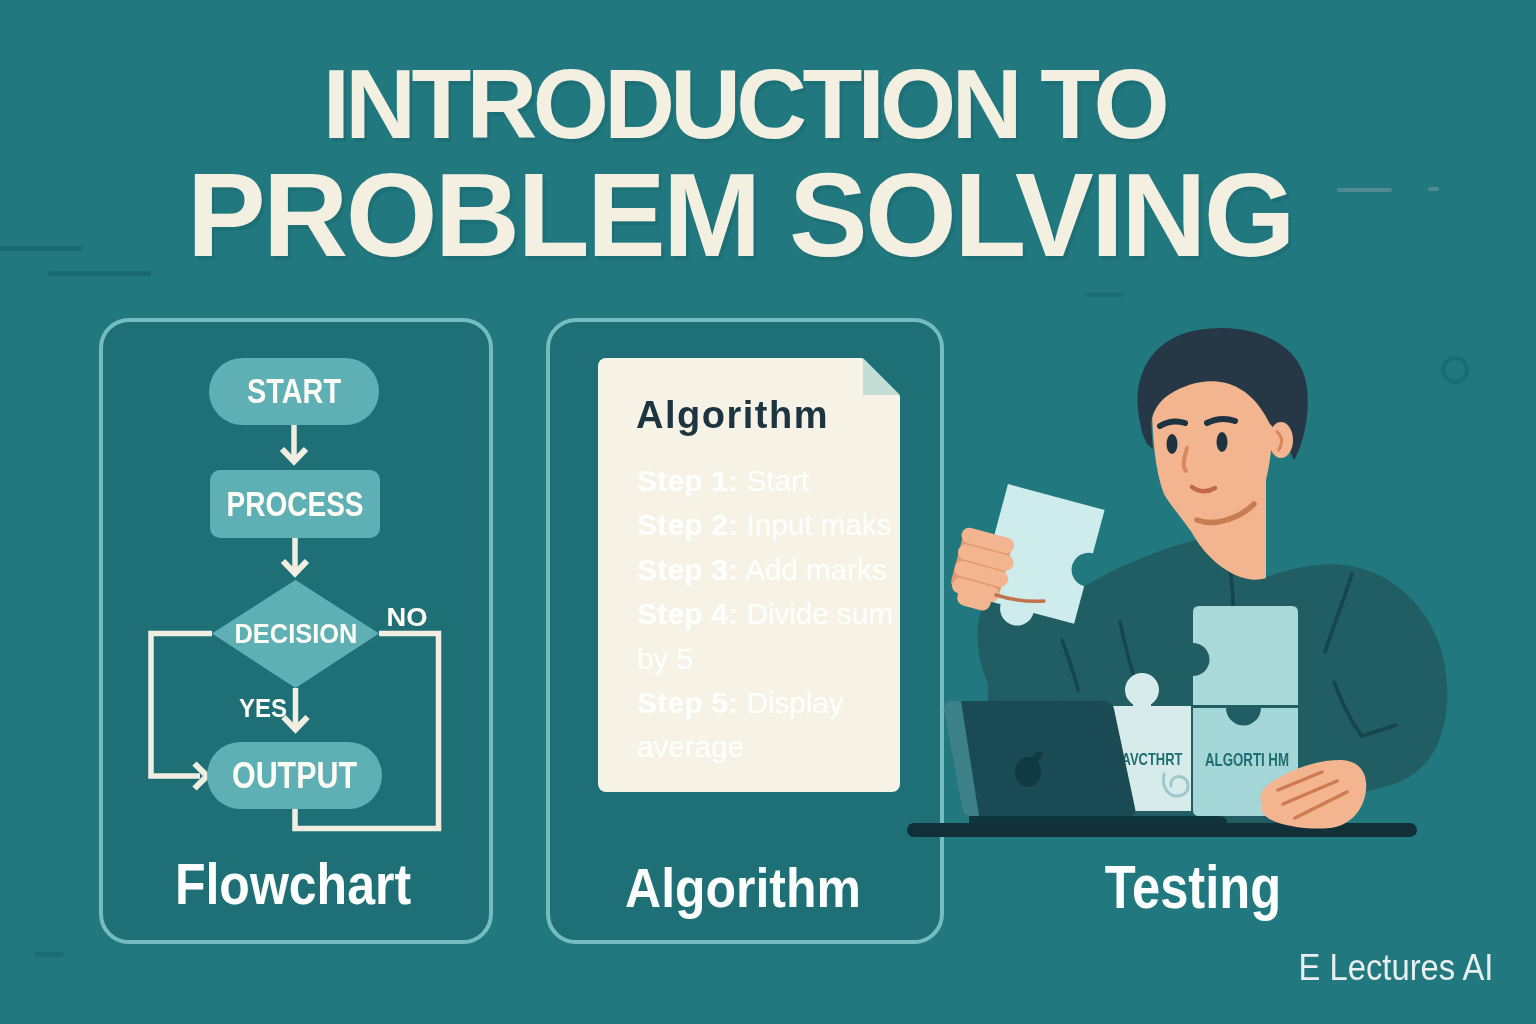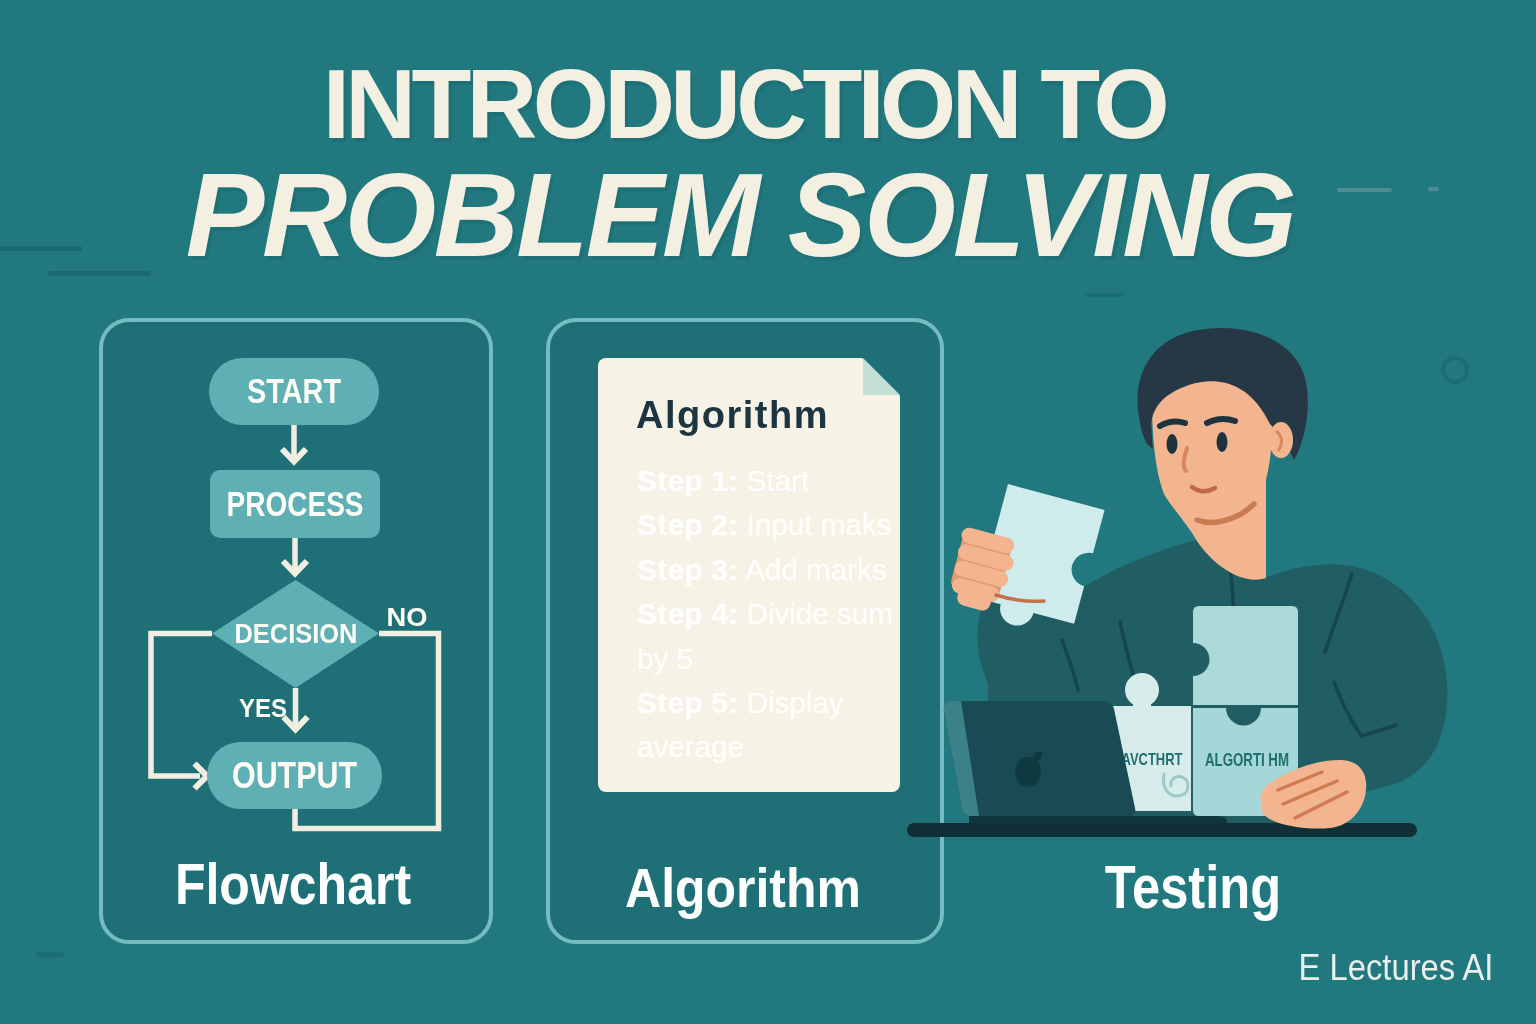--- a/index.html
+++ b/index.html
@@ -1,21 +1,21 @@
 <!DOCTYPE html>
 <html><head>
 <meta charset="utf-8">
 <style>
   html,body{margin:0;padding:0;}
   body{width:1536px;height:1024px;overflow:hidden;background:#21797f;font-family:"Liberation Sans",sans-serif;}
   .page{position:relative;width:1536px;height:1024px;background:#21797f;overflow:hidden;}
   .dash{position:absolute;border-radius:3px;}
   .title1,.title2{position:absolute;color:#f3f0e2;font-weight:bold;white-space:nowrap;transform:translateX(-50%);text-shadow:3px 4px 0 rgba(10,40,45,0.10);}
   .title1{left:744px;top:48px;font-size:98px;letter-spacing:-4.7px;}
-  .title2{left:740px;top:147px;font-size:118px;letter-spacing:-2.6px;font-style:italic;}
+  .title2{left:740px;top:147px;font-size:118px;letter-spacing:-2.6px;}
   .panel{position:absolute;top:318px;height:626px;box-sizing:border-box;border:4px solid #74bcbf;border-radius:30px;background:#1e7076;}
   .panelL{left:99px;width:394px;}
   .panelM{left:546px;width:398px;}
   .plabel{position:absolute;color:#fcfefd;font-weight:bold;white-space:nowrap;transform:translateX(-50%);}
   .paper{position:absolute;left:598px;top:358px;width:302px;height:434px;background:#f6f3e6;border-radius:8px;}
   .paper .fold{position:absolute;right:0;top:0;width:0;height:0;border-top:38px solid #1e7076;border-left:38px solid transparent;}
   .paper .fold2{position:absolute;right:0;top:0;width:0;height:0;border-bottom:37px solid #c3ded7;border-right:37px solid transparent;}
   .ptitle{position:absolute;left:636px;top:394px;font-size:38px;font-weight:bold;color:#1c3541;letter-spacing:1.5px;}
   .steps{position:absolute;left:637px;top:459px;font-size:30px;line-height:44.4px;color:#ffffff;letter-spacing:-0.2px;white-space:nowrap;}
   .steps b{letter-spacing:0.2px;}

